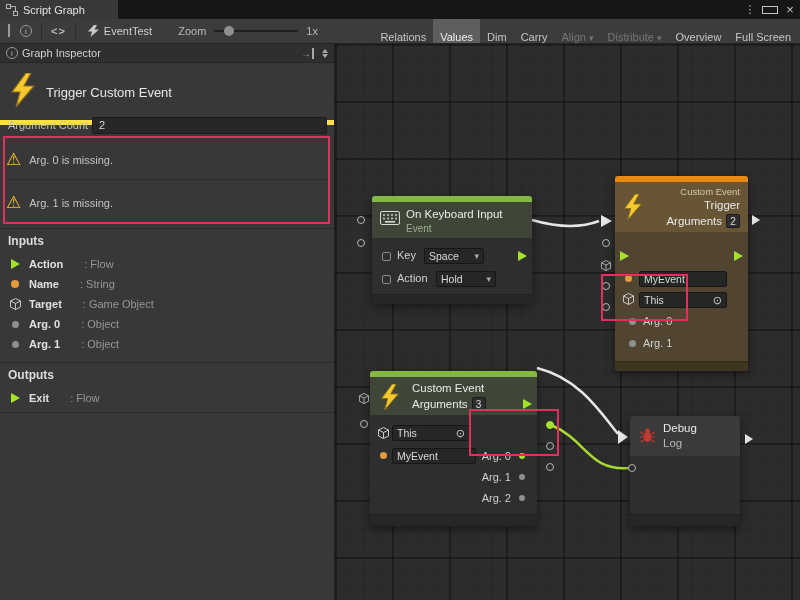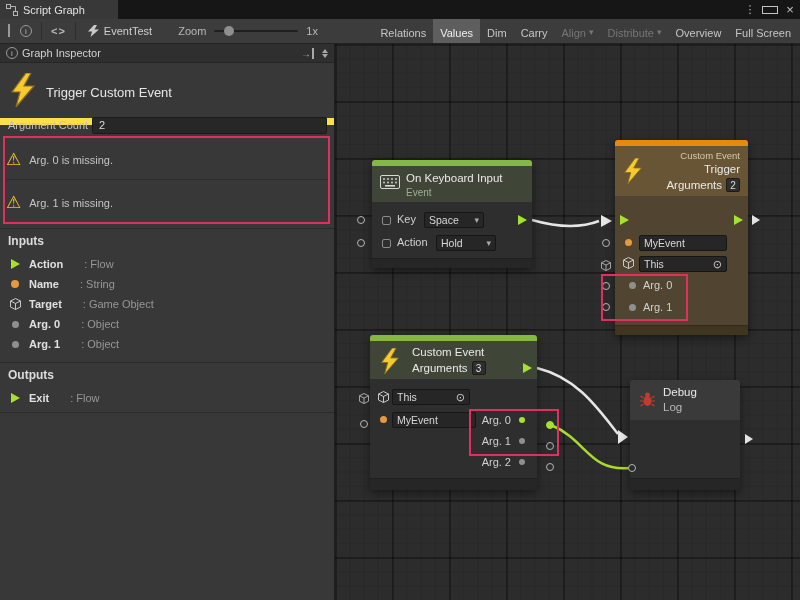--- a/index.html
+++ b/index.html
@@ -10,41 +10,41 @@
   .tabbar { position:absolute; left:0; top:0; width:800px; height:19px; background:#161616; }
   .tab { position:absolute; left:0; top:0; height:19px; width:118px; background:#383838; display:flex; align-items:center; gap:5px; padding-left:6px; color:#e2e2e2; }
   .winctl { position:absolute; top:0; right:2px; height:19px; display:flex; align-items:center; gap:4px; }
   .winctl span { width:16px; text-align:center; color:#c4c4c4; cursor:default; }
   .restore-box { width:8px; height:8px; border:1px solid #c4c4c4; display:inline-block; }
 
   
   .toolbar { position:absolute; left:0; top:19px; width:800px; height:25px; background:#3c3c3c; border-bottom:1px solid #232323; }
   .tb-left { position:absolute; left:0; top:0; height:24px; display:flex; align-items:center; }
   .tb-right { position:absolute; right:2px; top:0; height:24px; display:flex; align-items:stretch; }
-  .tb-btn { display:flex; align-items:flex-start; padding:8px 7px; color:#c6c6c6; gap:3px; }
+  .tb-btn { display:flex; align-items:flex-end; padding:0 7px; color:#c6c6c6; gap:3px; }
   .tb-btn.selected { background:#5e5e5e; color:#efefef; }
   .tb-btn.disabled { color:#767676; }
   .vsep { width:1px; height:18px; background:#2d2d2d; margin:0 5px; align-self:center; }
   .lock-icon { display:inline-block; margin:0 6px 0 8px; }
   .lock-shackle { width:6px; height:5px; border:1.5px solid #9a9a9a; border-bottom:none; border-radius:3px 3px 0 0; margin:0 auto; }
   .lock-body { width:9px; height:6px; background:#9a9a9a; border-radius:1px; }
   .circle-i { display:inline-flex; width:12px; height:12px; border:1px solid #9a9a9a; border-radius:50%; align-items:center; justify-content:center; font-size:8px; color:#b8b8b8; margin:0 4px; }
   .code-glyph { color:#b8b8b8; font-weight:bold; letter-spacing:1px; margin:0 4px; }
   .zoom-track { position:relative; width:84px; height:2px; background:#1f1f1f; margin:0 8px; border-radius:1px; }
   .zoom-knob { position:absolute; left:10px; top:-4px; width:10px; height:10px; background:#8f8f8f; border-radius:50%; }
 
   
   .inspector { position:absolute; left:0; top:44px; width:335px; height:556px; background:#383838; border-right:1px solid #1f1f1f; }
   .insp-head { position:absolute; left:0; top:0; width:100%; height:19px; background:#2f2f2f; border-bottom:1px solid #262626; display:flex; align-items:center; padding:0 6px; gap:4px; color:#d2d2d2; }
   .insp-head .right { margin-left:auto; display:flex; align-items:center; gap:8px; color:#a8a8a8; }
   .dock-glyph { border-right:2px solid #a8a8a8; padding-right:1px; font-size:10px; }
   .spin-icon { display:inline-flex; flex-direction:column; gap:1px; }
   .tri-up { width:0; height:0; border-left:3px solid transparent; border-right:3px solid transparent; border-bottom:4px solid #a8a8a8; }
   .tri-dn { width:0; height:0; border-left:3px solid transparent; border-right:3px solid transparent; border-top:4px solid #a8a8a8; }
-  .insp-title { position:absolute; left:0; top:19px; width:100%; height:62px; border-bottom:7px solid #fde047; }
+  .insp-title { position:absolute; left:0; top:19px; width:100%; height:62px; border-bottom:5px solid #fde047; }
   .insp-title .bolt { position:absolute; left:10px; top:10px; }
   .insp-title .ttl { position:absolute; left:46px; top:22px; font-size:13px; color:#e6e6e6; }
   .argrow { position:absolute; left:8px; top:72px; width:319px; height:18px; display:flex; align-items:center; }
   .argrow .lbl { width:84px; color:#c2c2c2; }
   .ifield { flex:1; height:17px; background:#272727; border:1px solid #1b1b1b; border-radius:2px; color:#dcdcdc; padding:0 6px; line-height:15px; }
   .warnrow { position:absolute; left:6px; width:322px; height:40px; display:flex; align-items:center; gap:8px; border-bottom:1px solid #2e2e2e; }
   .warn-glyph { font-size:17px; color:#f2c12c; line-height:1; }
   .warnrow .txt { color:#c4c4c4; }
   .ann-box { position:absolute; border:2px solid #e0315e; z-index:6; pointer-events:none; }
   .sec-div { position:absolute; left:0; width:100%; height:1px; background:#2b2b2b; }
@@ -61,21 +61,21 @@
 
   
   .graph { position:absolute; left:335px; top:44px; width:465px; height:556px; background:#2c2c2c; overflow:hidden;
     background-image:
       linear-gradient(to right, rgba(0,0,0,0.30) 2px, transparent 2px),
       linear-gradient(to bottom, rgba(0,0,0,0.30) 2px, transparent 2px),
       linear-gradient(to right, rgba(0,0,0,0.10) 1px, transparent 1px),
       linear-gradient(to bottom, rgba(0,0,0,0.10) 1px, transparent 1px);
     background-size:57px 57px, 57px 57px, 14.25px 14.25px, 14.25px 14.25px; }
   .wires { position:absolute; left:0; top:0; z-index:1; }
-  .node { position:absolute; z-index:2; border-radius:3px; box-shadow:0 3px 8px rgba(0,0,0,0.45); }
+  .node { position:absolute; z-index:2; border-radius:3px; box-shadow:0 3px 8px rgba(0,0,0,0.45);margin-top:36px; }
   .nbar { position:absolute; left:0; top:0; width:100%; height:6px; border-radius:3px 3px 0 0; }
   .nbar.green { background:#84b840; }
   .nbar.orange { background:#e8890f; }
   .nhead { position:absolute; left:0; width:100%; }
   .nbody { position:absolute; left:0; width:100%; }
   .nfoot { position:absolute; left:0; width:100%; border-radius:0 0 3px 3px; }
   .ntitle { font-size:11.5px; color:#e9e9e9; }
   .nsub { font-size:10px; color:#9fae93; }
   .badge { display:inline-flex; width:14px; height:14px; background:#2e2e2e; border:1px solid #1b1b1b; border-radius:2px; color:#ddd; font-size:10px; align-items:center; justify-content:center; }
   .nfield { position:absolute; height:16px; background:#262626; border:1px solid #161616; border-radius:2px; color:#d8d8d8; font-size:10.5px; line-height:14px; padding:0 4px; display:flex; align-items:center; }

